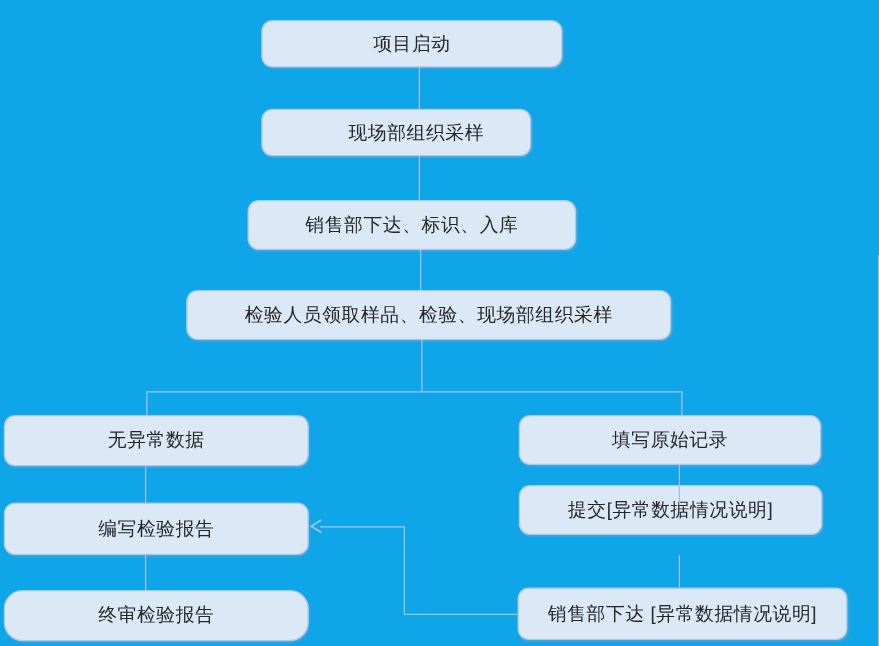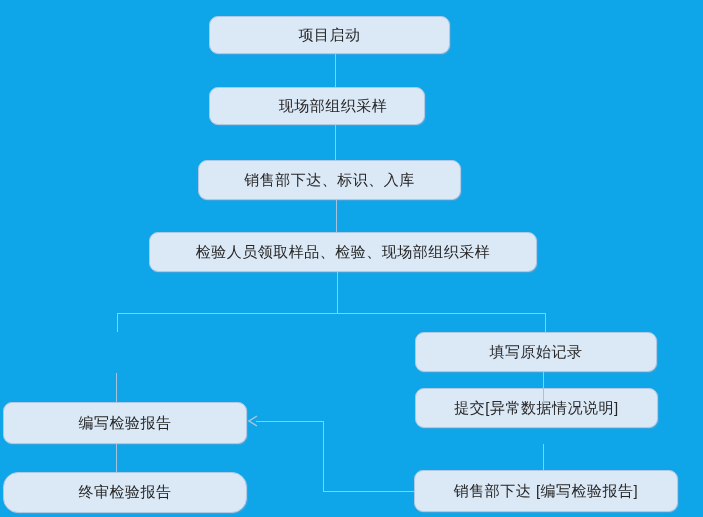--- a/index.html
+++ b/index.html
@@ -73,25 +73,26 @@
 </style>
 </head>
 <body>
 
 <div class="canvas">
 
   <div class="node" id="n0">项目启动</div>
   <div class="node" id="n1">现场部组织采样</div>
   <div class="node" id="n2">销售部下达、标识、入库</div>
   <div class="node" id="n3">检验人员领取样品、检验、现场部组织采样</div>
+  <div class="node" id="n4">无异常数据</div>
   <div class="node" id="n5">填写原始记录</div>
   <div class="node" id="n6">编写检验报告</div>
   <div class="node" id="n7">提交[异常数据情况说明]</div>
   <div class="node" id="n8">终审检验报告</div>
-  <div class="node" id="n9">销售部下达 [编写检验报告]</div>
+  <div class="node" id="n9">销售部下达 [异常数据情况说明]</div>
 
   <div class="conn v" id="c-start-sampling"></div>
   <div class="conn v" id="c-sampling-register"></div>
   <div class="conn v" id="c-register-inspect"></div>
   <div class="conn v" id="c-inspect-branch"></div>
   <div class="conn h" id="c-branch-horizontal"></div>
   <div class="conn v" id="c-branch-left-drop"></div>
   <div class="conn v" id="c-branch-right-drop"></div>
   <div class="conn v" id="c-noabnormal-write"></div>
   <div class="conn v" id="c-write-final"></div>

